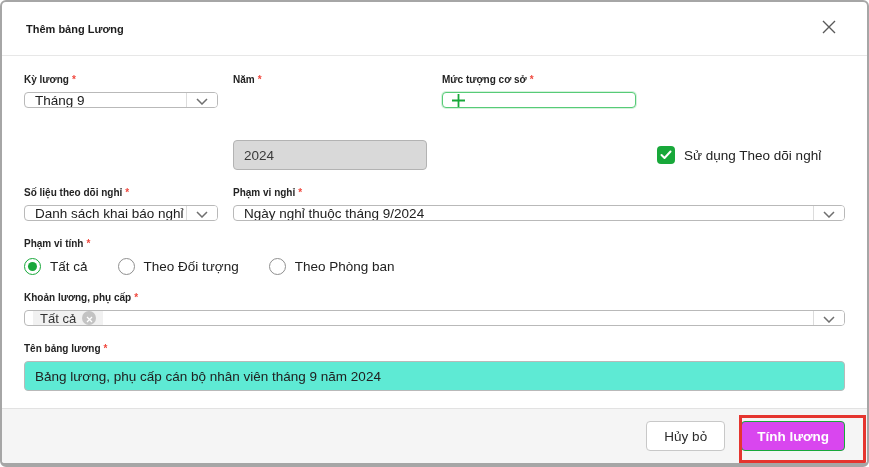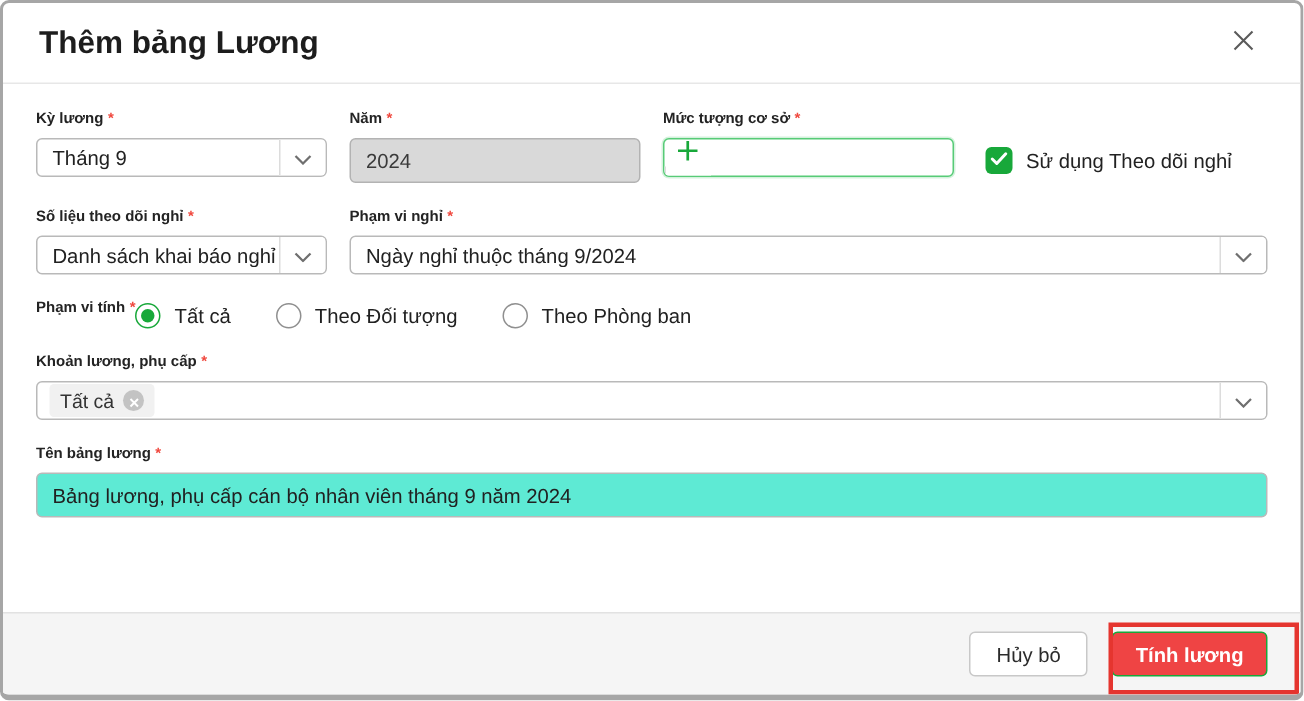--- a/index.html
+++ b/index.html
@@ -9,42 +9,42 @@
   .frame {
     width:869px; height:467px; position:relative;
     background:#fff;
     border:2px solid #a6a6a6; border-bottom-width:4px; border-radius:6px;
     display:flex; flex-direction:column; overflow:hidden;
   }
 
   
   .header { height:54px; flex:0 0 54px; display:flex; align-items:center;
     justify-content:space-between; padding:0 24px; border-bottom:1px solid #e7e7e7; }
-  .title { font-size:21px; font-weight:700; color:#1d1d1d; }
+  .title { font-size:11px; font-weight:700; color:#1d1d1d; }
   .close-btn { width:28px; height:28px; display:flex; align-items:center; justify-content:center;
     cursor:pointer; background:none; border:none; }
 
   
   .body { padding:18px 22px 0 22px; flex:1; }
   .row { display:flex; gap:15px; margin-bottom:17px; }
   .field { display:flex; flex-direction:column; }
   .w194 { width:194px; }
   .grow { flex:1; }
   .lbl { font-size:10px; font-weight:700; color:#232323; margin-bottom:7px; }
   .req { color:#f0483e; margin-left:3px; font-weight:700; }
 
-  .ctl { height:26px; border:1px solid #b9b9b9; border-radius:4px; background:#fff;
+  .ctl { height:16px; border:1px solid #b9b9b9; border-radius:4px; background:#fff;
     display:flex; align-items:center; font-size:13.5px; color:#212121; overflow:hidden; }
   .ctl .val { flex:1; padding:0 10px; white-space:nowrap; overflow:hidden; }
   .chev-box { width:31px; align-self:stretch; flex:0 0 31px; display:flex; align-items:center;
     justify-content:center; border-left:1px solid #dcdcdc; cursor:pointer; background:#fff; }
 
   input.txt { height:30px; border:1px solid #b9b9b9; border-radius:4px; background:#5eead4;
     font-family:inherit; font-size:13.5px; color:#212121; padding:0 10px; width:100%; outline:none; }
-  input.txt:disabled, input.txt.disabled { background:#d9d9d9; color:#3a3a3a; border-color:#b3b3b3; }
+  input.txt:disabled, input.txt.disabled { background:#d9d9d9; color:#3a3a3a; border-color:#b3b3b3;margin-top:48px; }
 
   .num-group { border:1px solid #57cb77; box-shadow:0 0 0 1px rgba(87,203,119,.25);flex-direction:column; }
   .plus-btn { width:30px; align-self:stretch; display:flex; align-items:center; justify-content:center;
     background:none; border:none; cursor:pointer; }
 
   .check-field { display:flex; align-items:center; gap:9px; margin-left:6px; align-self:flex-end;
     height:30px; cursor:pointer; }
   .checkbox { width:18px; height:18px; border-radius:4px; background:#18a83a;
     display:flex; align-items:center; justify-content:center; flex:0 0 18px; }
   .check-lbl { font-size:13.5px; color:#222; }
@@ -60,21 +60,21 @@
   .tag { display:inline-flex; align-items:center; gap:6px; background:#f1f1f1; border-radius:3px;
     height:22px; padding:0 7px; font-size:13px; color:#333; margin-left:8px; }
   .tag-x { width:14px; height:14px; border-radius:50%; background:#c3c3c3; display:flex;
     align-items:center; justify-content:center; cursor:pointer; border:none; padding:0; }
 
   
   .footer { flex:0 0 52px; background:#f5f5f5; border-top:1px solid #e2e2e2;
     display:flex; align-items:center; justify-content:flex-end; gap:16px; padding:12px 22px; }
   .btn { height:30px; border-radius:4px; font-family:inherit; font-size:13.5px; cursor:pointer; }
   .btn-cancel { background:#fff; border:1px solid #c8c8c8; color:#2b2b2b; padding:0 17px; font-weight:500; }
-  .btn-submit { background:#ef4444; border:1px solid #18a83a; color:#fff; padding:0 15px; font-weight:700; }
+  .btn-submit { background:#d946ef; border:1px solid #18a83a; color:#fff; padding:0 15px; font-weight:700; }
 
   .annotation-box { position:absolute; left:737px; top:413px; width:127px; height:48px;
     border:3px solid #e5352f; pointer-events:none; z-index:9; }
 </style>
 </head>
 <body>
 
 <div class="frame">
 
   <div class="header">
@@ -176,21 +176,21 @@
             <span>
               <svg width="12" height="7" viewBox="0 0 12 7">
                   <path d="M1 1 L6 6 L11 1" fill="none" stroke="#6f6f6f" stroke-width="1.5"></path>
                 </svg>
             </span>
           </span>
         </div>
       </div>
     </div>
 
-    <div class="row" style="flex-direction:row; gap:0;">
+    <div class="row" style="flex-direction:column; gap:0;">
       <div class="lbl">
         <span>Phạm vi tính</span><span class="req">*</span>
       </div>
       <div class="radio-row">
         <div class="radio-opt selected">
           <span class="radio">
               <span class="radio-dot"></span>
             </span>
           <span>Tất cả</span>
         </div>

